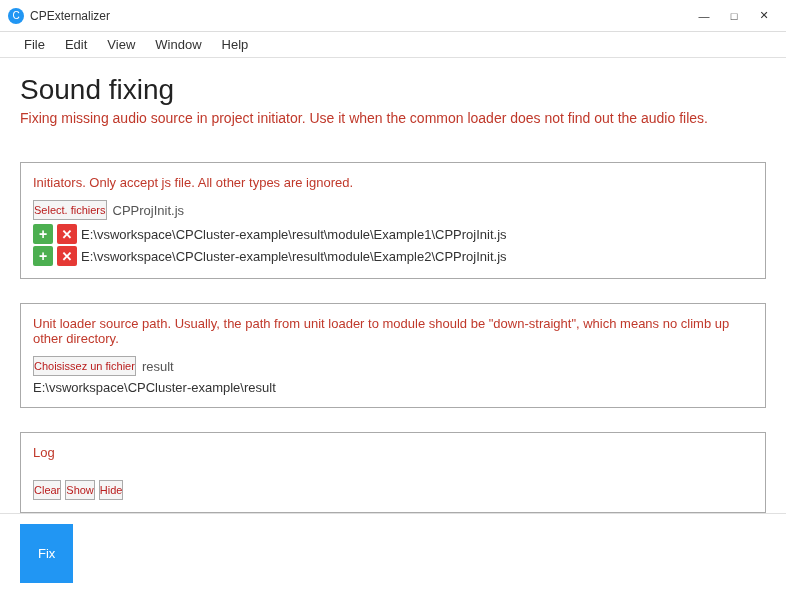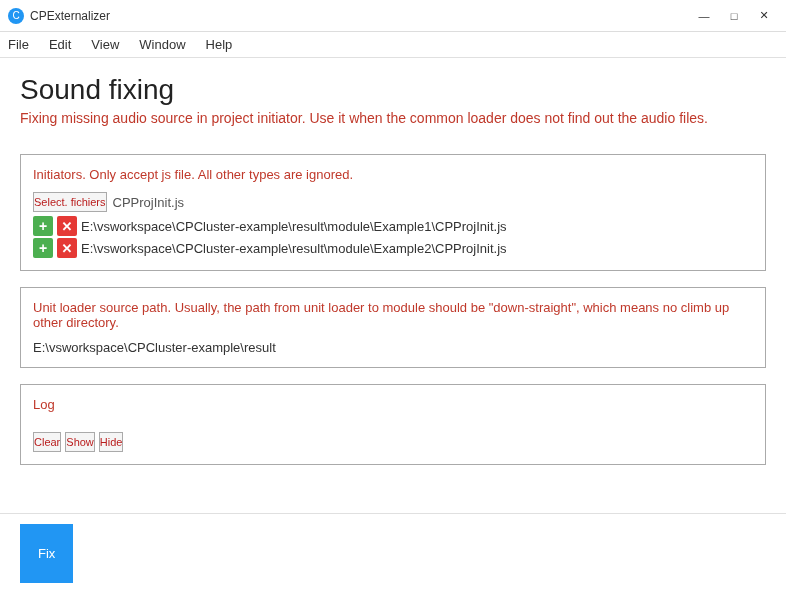--- a/index.html
+++ b/index.html
@@ -65,42 +65,42 @@
       align-items: center;
       justify-content: center;
       font-size: 11px;
       color: #333;
     }
 
     
     .menu-bar {
       background: #fff;
       display: flex;
-      padding: 2px 0;
+      padding: 2px 16px;
       gap: 4px;
       border-bottom: 1px solid #e0e0e0;
       flex-shrink: 0;
     }
 
     .menu-item {
       padding: 3px 8px;
       cursor: pointer;
       font-size: 13px;
       color: #333;
     }
 
     
     .main-content {
       flex: 1;
       background: #fff;
       padding: 16px 20px;
       overflow-y: auto;
       display: flex;
       flex-direction: column;
-      gap: 16px;
+      gap: 24px;
     }
 
     .page-title {
       font-size: 28px;
       font-weight: 400;
       color: #222;
       margin-bottom: 4px;
     }
 
     .page-subtitle {
@@ -260,20 +260,24 @@
     </div>
     <div class="file-entry">
       <div class="icon-add">+</div>
       <div class="icon-remove">✕</div>
       <span class="file-path">E:\vsworkspace\CPCluster-example\result\module\Example2\CPProjInit.js</span>
     </div>
   </div>
 
   <div class="panel">
     <p class="panel-description">Unit loader source path. Usually, the path from unit loader to module should be "down-straight", which means no climb up other directory.</p>
+    <div class="file-row">
+      <button class="btn">Choisissez un fichier</button>
+      <span class="file-label">result</span>
+    </div>
     <div>
       <span class="file-path">E:\vsworkspace\CPCluster-example\result</span>
     </div>
   </div>
 
   <div class="panel">
     <p class="log-label">Log</p>
     <div class="log-buttons">
       <button class="btn">Clear</button>
       <button class="btn">Show</button>

